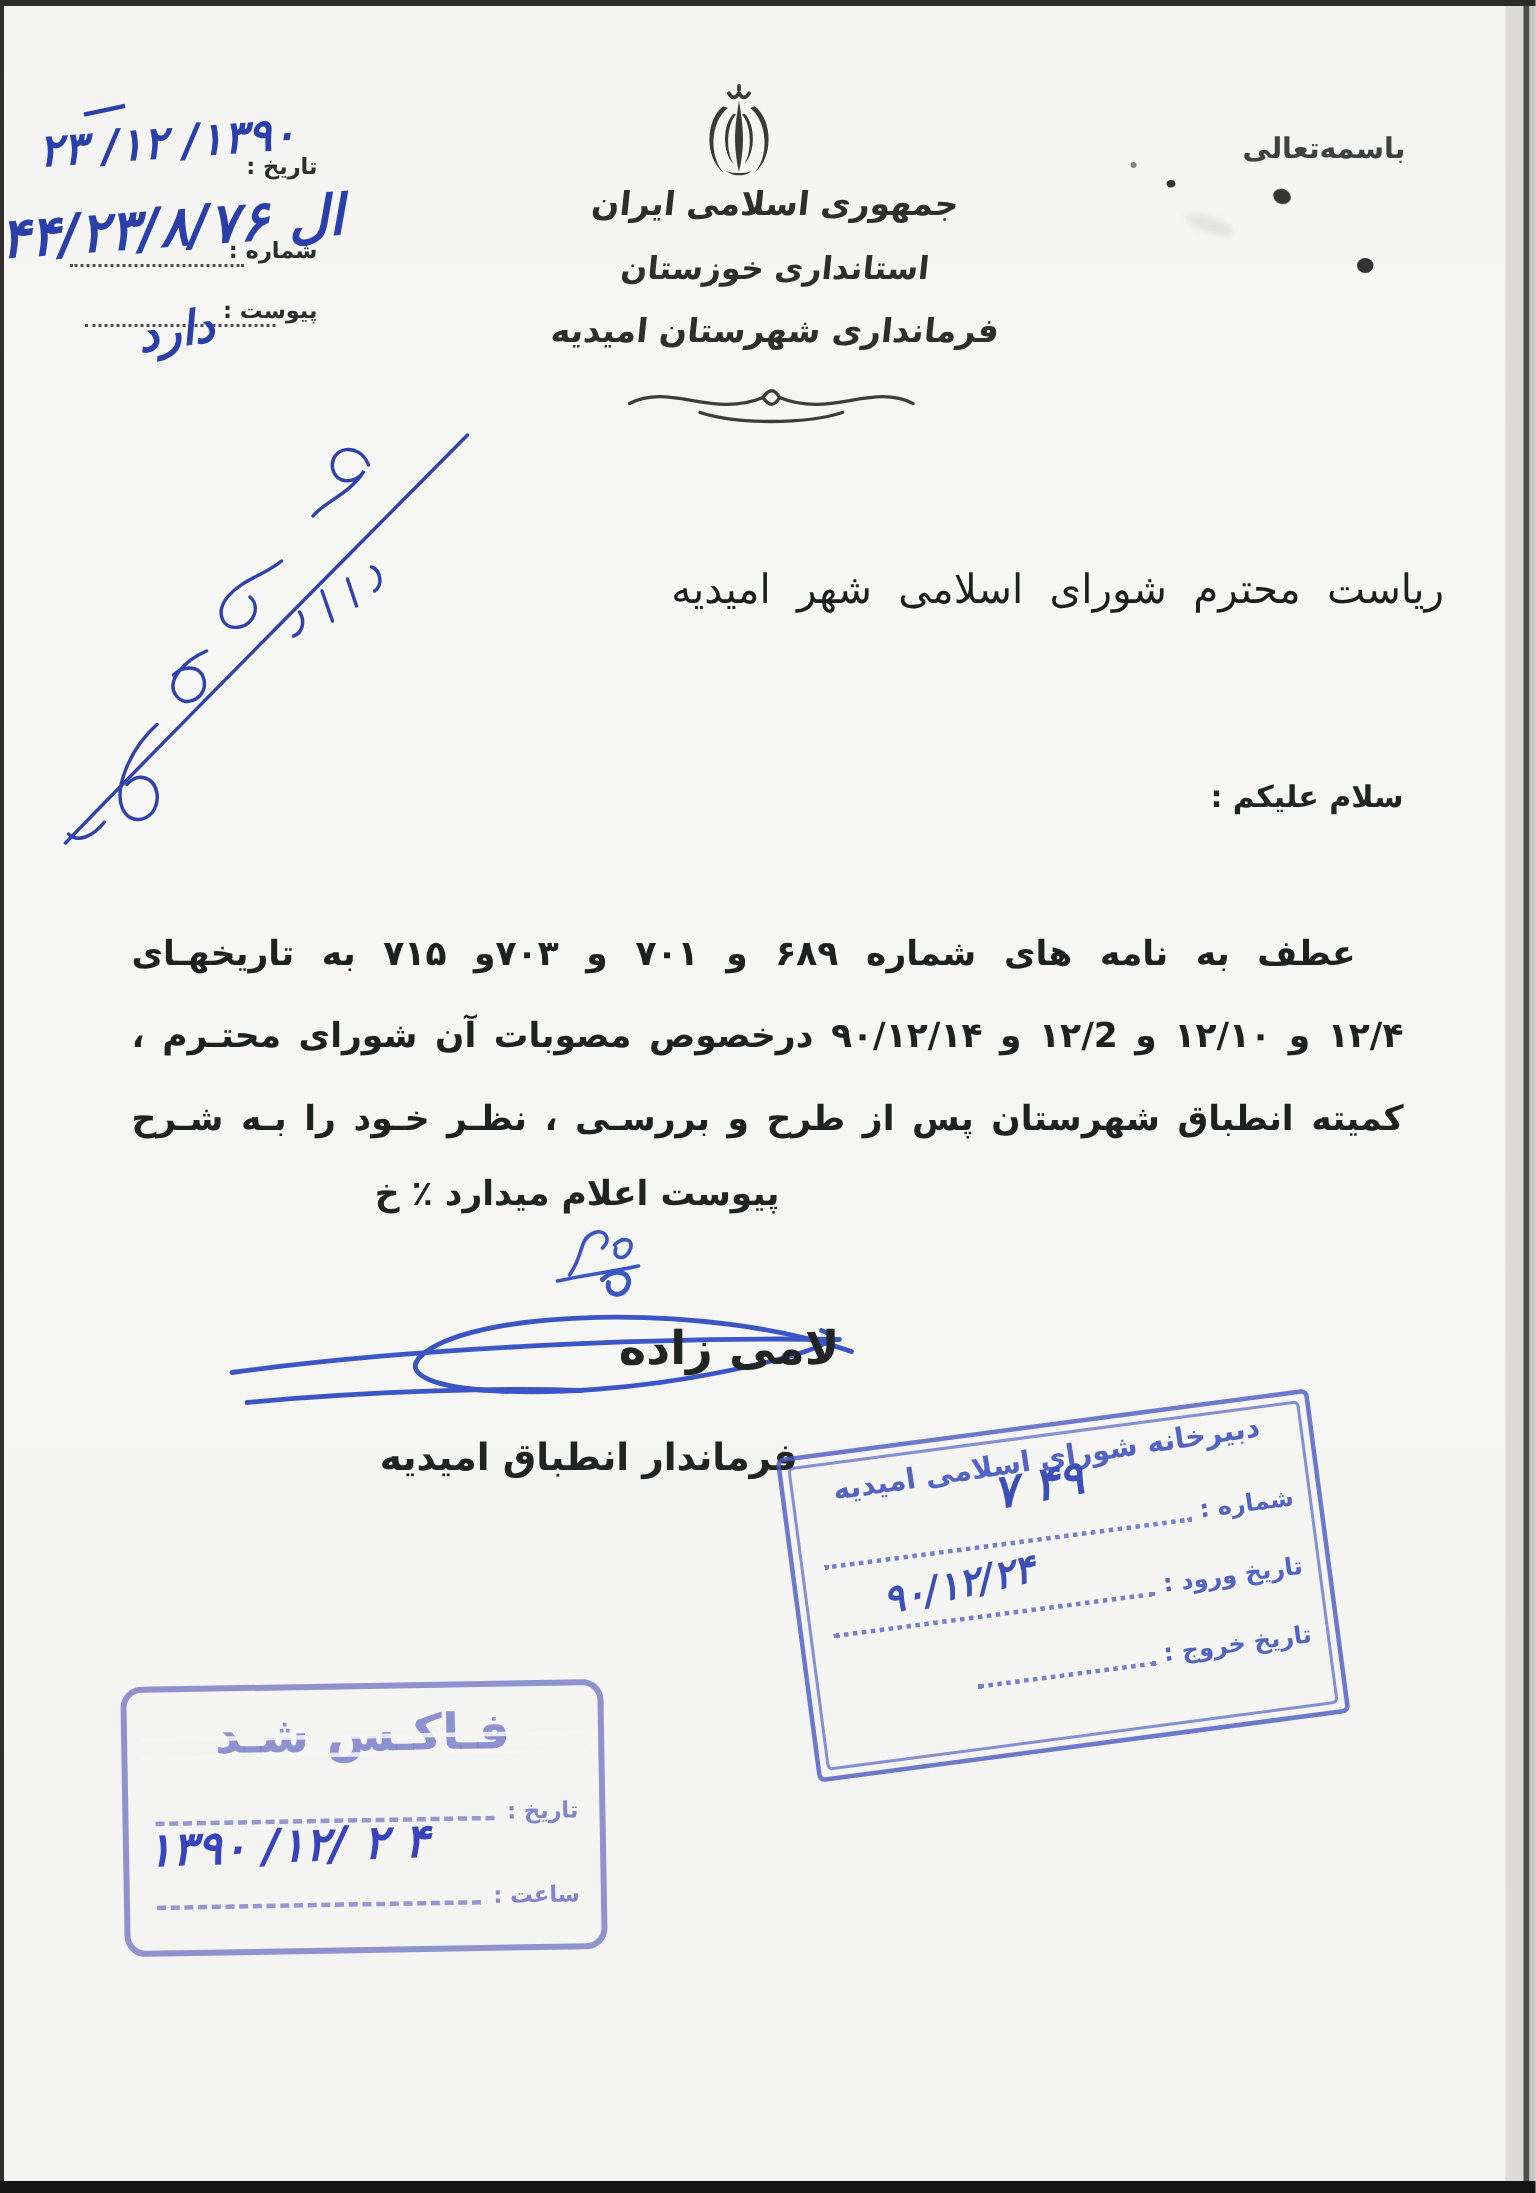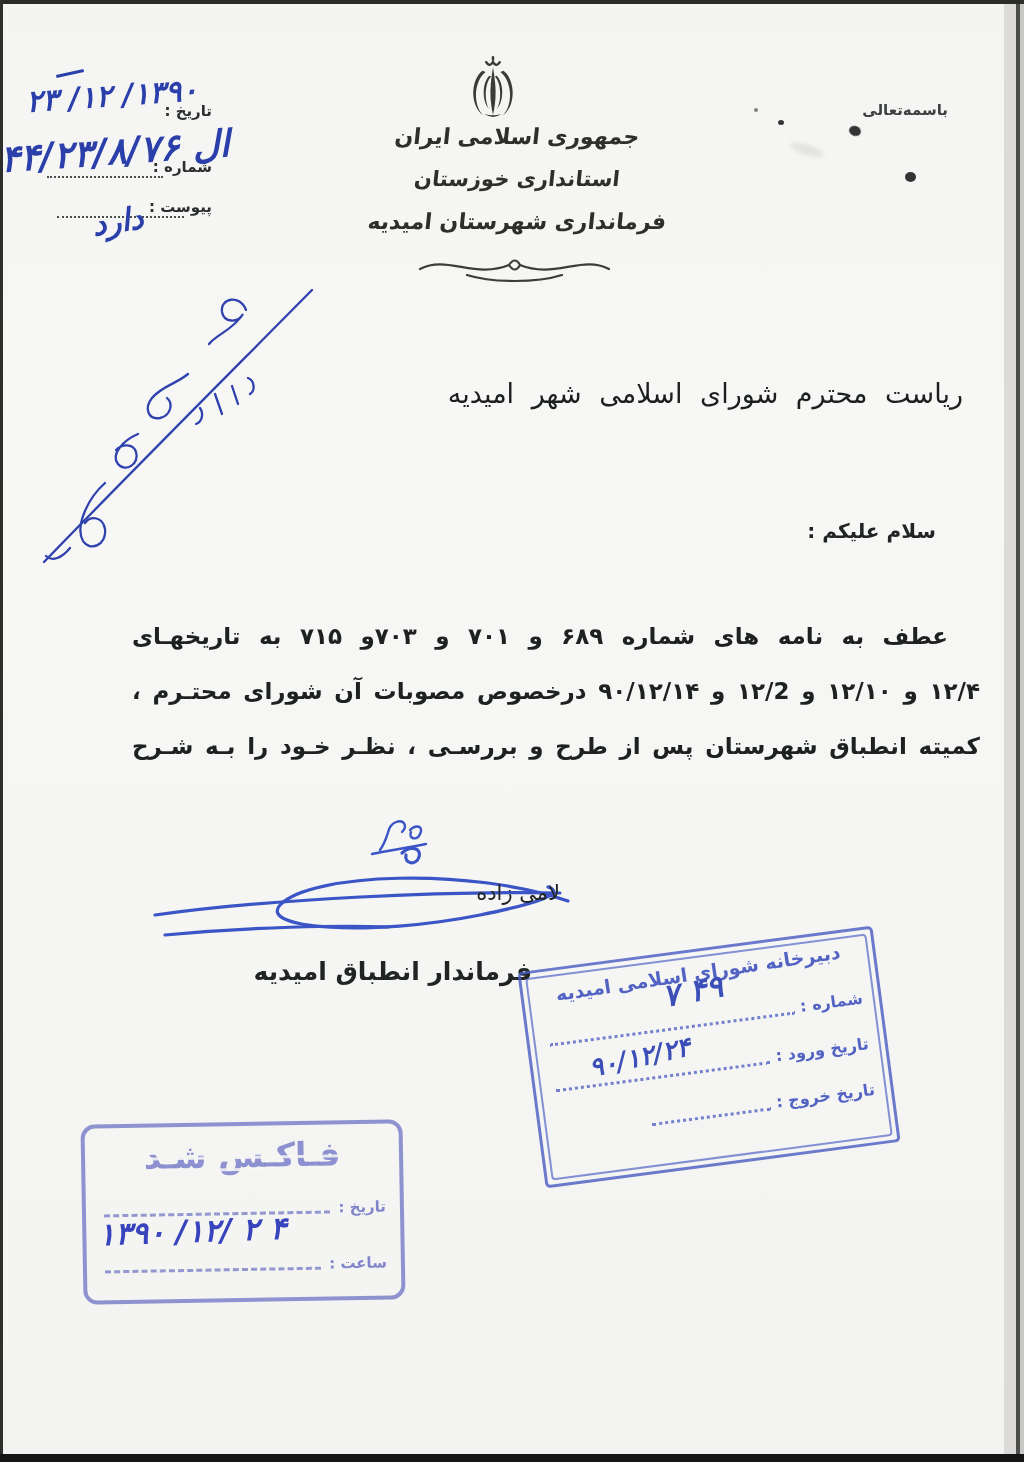--- a/index.html
+++ b/index.html
@@ -10,21 +10,21 @@
   }
   .abs{position:absolute;}
   
   .edge-top{left:0;top:0;width:1024px;height:4px;background:#2b2b29;}
   .edge-left{left:0;top:0;width:3px;height:1462px;background:#2e2e2c;}
   .edge-bottom{left:0;top:1454px;width:1024px;height:8px;background:#141414;}
   .edge-right-band{left:1004px;top:0;width:20px;height:1462px;background:#dcdbd9;}
   .edge-right-line{left:1016px;top:0;width:4px;height:1462px;background:#4c4c4a;}
   .edge-right-outer{left:1020px;top:0;width:4px;height:1462px;background:#c7c7c5;}
 
-  .bismillah{left:818px;top:101px;width:130px;font-size:15px;font-weight:bold;color:#3d4140;letter-spacing:.5px;}
+  .bismillah{left:818px;top:88px;width:130px;font-size:19px;font-weight:bold;color:#3d4140;letter-spacing:.5px;text-align:center;}
   .spot{border-radius:50%;background:#343434;filter:blur(.4px);}
   .smear{background:rgba(60,60,60,.10);filter:blur(2px);border-radius:50%;}
 
   .letterhead{left:362px;top:124px;width:310px;text-align:center;color:#2e2e2c;}
   .lh-line{position:absolute;width:100%;font-weight:bold;transform:skewX(-6deg);}
   .lh1{top:0;font-size:22px;}
   .lh2{top:43px;font-size:21px;}
   .lh3{top:85px;font-size:22px;}
   .lh-flourish{position:absolute;top:127px;left:55px;}
   .emblem{left:462px;top:56px;}
@@ -34,26 +34,26 @@
 
   .pen{color:#2b3faa;font-weight:bold;font-style:italic;white-space:nowrap;}
   .hw-date{left:26px;top:78px;font-size:30px;transform:rotate(-4deg);letter-spacing:2px;}
   .hw-num{left:0px;top:130px;font-size:37px;transform:rotate(-4deg);letter-spacing:1px;direction:ltr;}
   .hw-attach{left:92px;top:203px;font-size:31px;transform:rotate(-9deg);}
   .hw-fix{left:56px;top:72px;width:28px;height:0;border-top:3px solid #2b3faa;transform:rotate(-12deg);}
 
   .heading{right:61px;top:378px;font-size:27px;font-weight:normal;word-spacing:9px;color:#1b201f;white-space:nowrap;}
   .salutation{right:88px;top:519px;font-size:20px;font-weight:bold;white-space:nowrap;}
 
-  .bodytext{left:88px;top:609px;width:848px;font-size:23px;font-weight:bold;line-height:55px;color:#1d2221;margin-left:44px;}
+  .bodytext{left:88px;top:609px;width:848px;font-size:23px;font-weight:bold;line-height:55px;color:#1d2221;}
   .body-line{text-align:justify;text-align-last:justify;height:55px;white-space:nowrap;}
   .body-line.indent{padding-right:32px;}
   .body-last{left:265px;top:783px;width:255px;font-size:23px;font-weight:bold;text-align:right;white-space:nowrap;}
 
-  .signer-name{right:464px;top:881px;font-size:21px;font-weight:normal;white-space:nowrap;}
+  .signer-name{right:464px;top:881px;font-size:31px;font-weight:bold;white-space:nowrap;}
   .signer-title{right:492px;top:957px;font-size:25px;font-weight:bold;white-space:nowrap;}
 
   .council-stamp{
     left:530px;top:948px;width:352px;height:212px;transform:rotate(-7.5deg);
     border:3px solid rgba(74,92,194,.85);border-radius:5px;color:#4a5cc2;opacity:.95;
   }
   .council-inner{position:absolute;inset:4px;border:2px solid rgba(74,92,194,.7);border-radius:4px;}
   .cs-title{position:absolute;top:10px;left:0;width:100%;text-align:center;font-size:19px;font-weight:bold;transform:rotate(-1deg);white-space:nowrap;}
   .cs-row{position:absolute;left:16px;right:16px;display:flex;align-items:flex-end;font-size:16px;font-weight:bold;}
   .cs-row .lbl{white-space:nowrap;}
@@ -148,20 +148,21 @@
   </div>
 
   <div class="abs heading">ریاست محترم شورای اسلامی شهر امیدیه</div>
   <div class="abs salutation">سلام علیکم :</div>
 
   <div class="abs bodytext">
     <div class="body-line indent">عطف به نامه های شماره ۶۸۹ و ۷۰۱ و ۷۰۳و ۷۱۵ به تاریخهـای</div>
     <div class="body-line">۱۲/۴ و ۱۲/۱۰ و ۱۲/2 و ۹۰/۱۲/۱۴ درخصوص مصوبات آن شورای محتـرم ،</div>
     <div class="body-line">کمیته انطباق شهرستان پس از طرح و بررسـی ، نظـر خـود را بـه شـرح</div>
   </div>
+  <div class="abs body-last">پیوست اعلام میدارد ٪ خ</div>
 
   <div class="abs" style="left:360px;top:812px;">
     <svg width="80" height="45" viewBox="0 0 80 45" fill="none" stroke="#3b55c6" stroke-width="2.4" stroke-linecap="round">
       <path d="M20 38 c10 -14 6 -24 16 -28 c8 -3 12 4 6 10"></path>
       <path d="M50 18 c6 -6 14 -4 10 4 c-3 7 -12 5 -9 -2"></path>
       <path d="M12 42 c18 -4 36 -6 54 -10"></path>
     </svg>
   </div>
 
   <div class="abs" style="left:140px;top:843px;">

